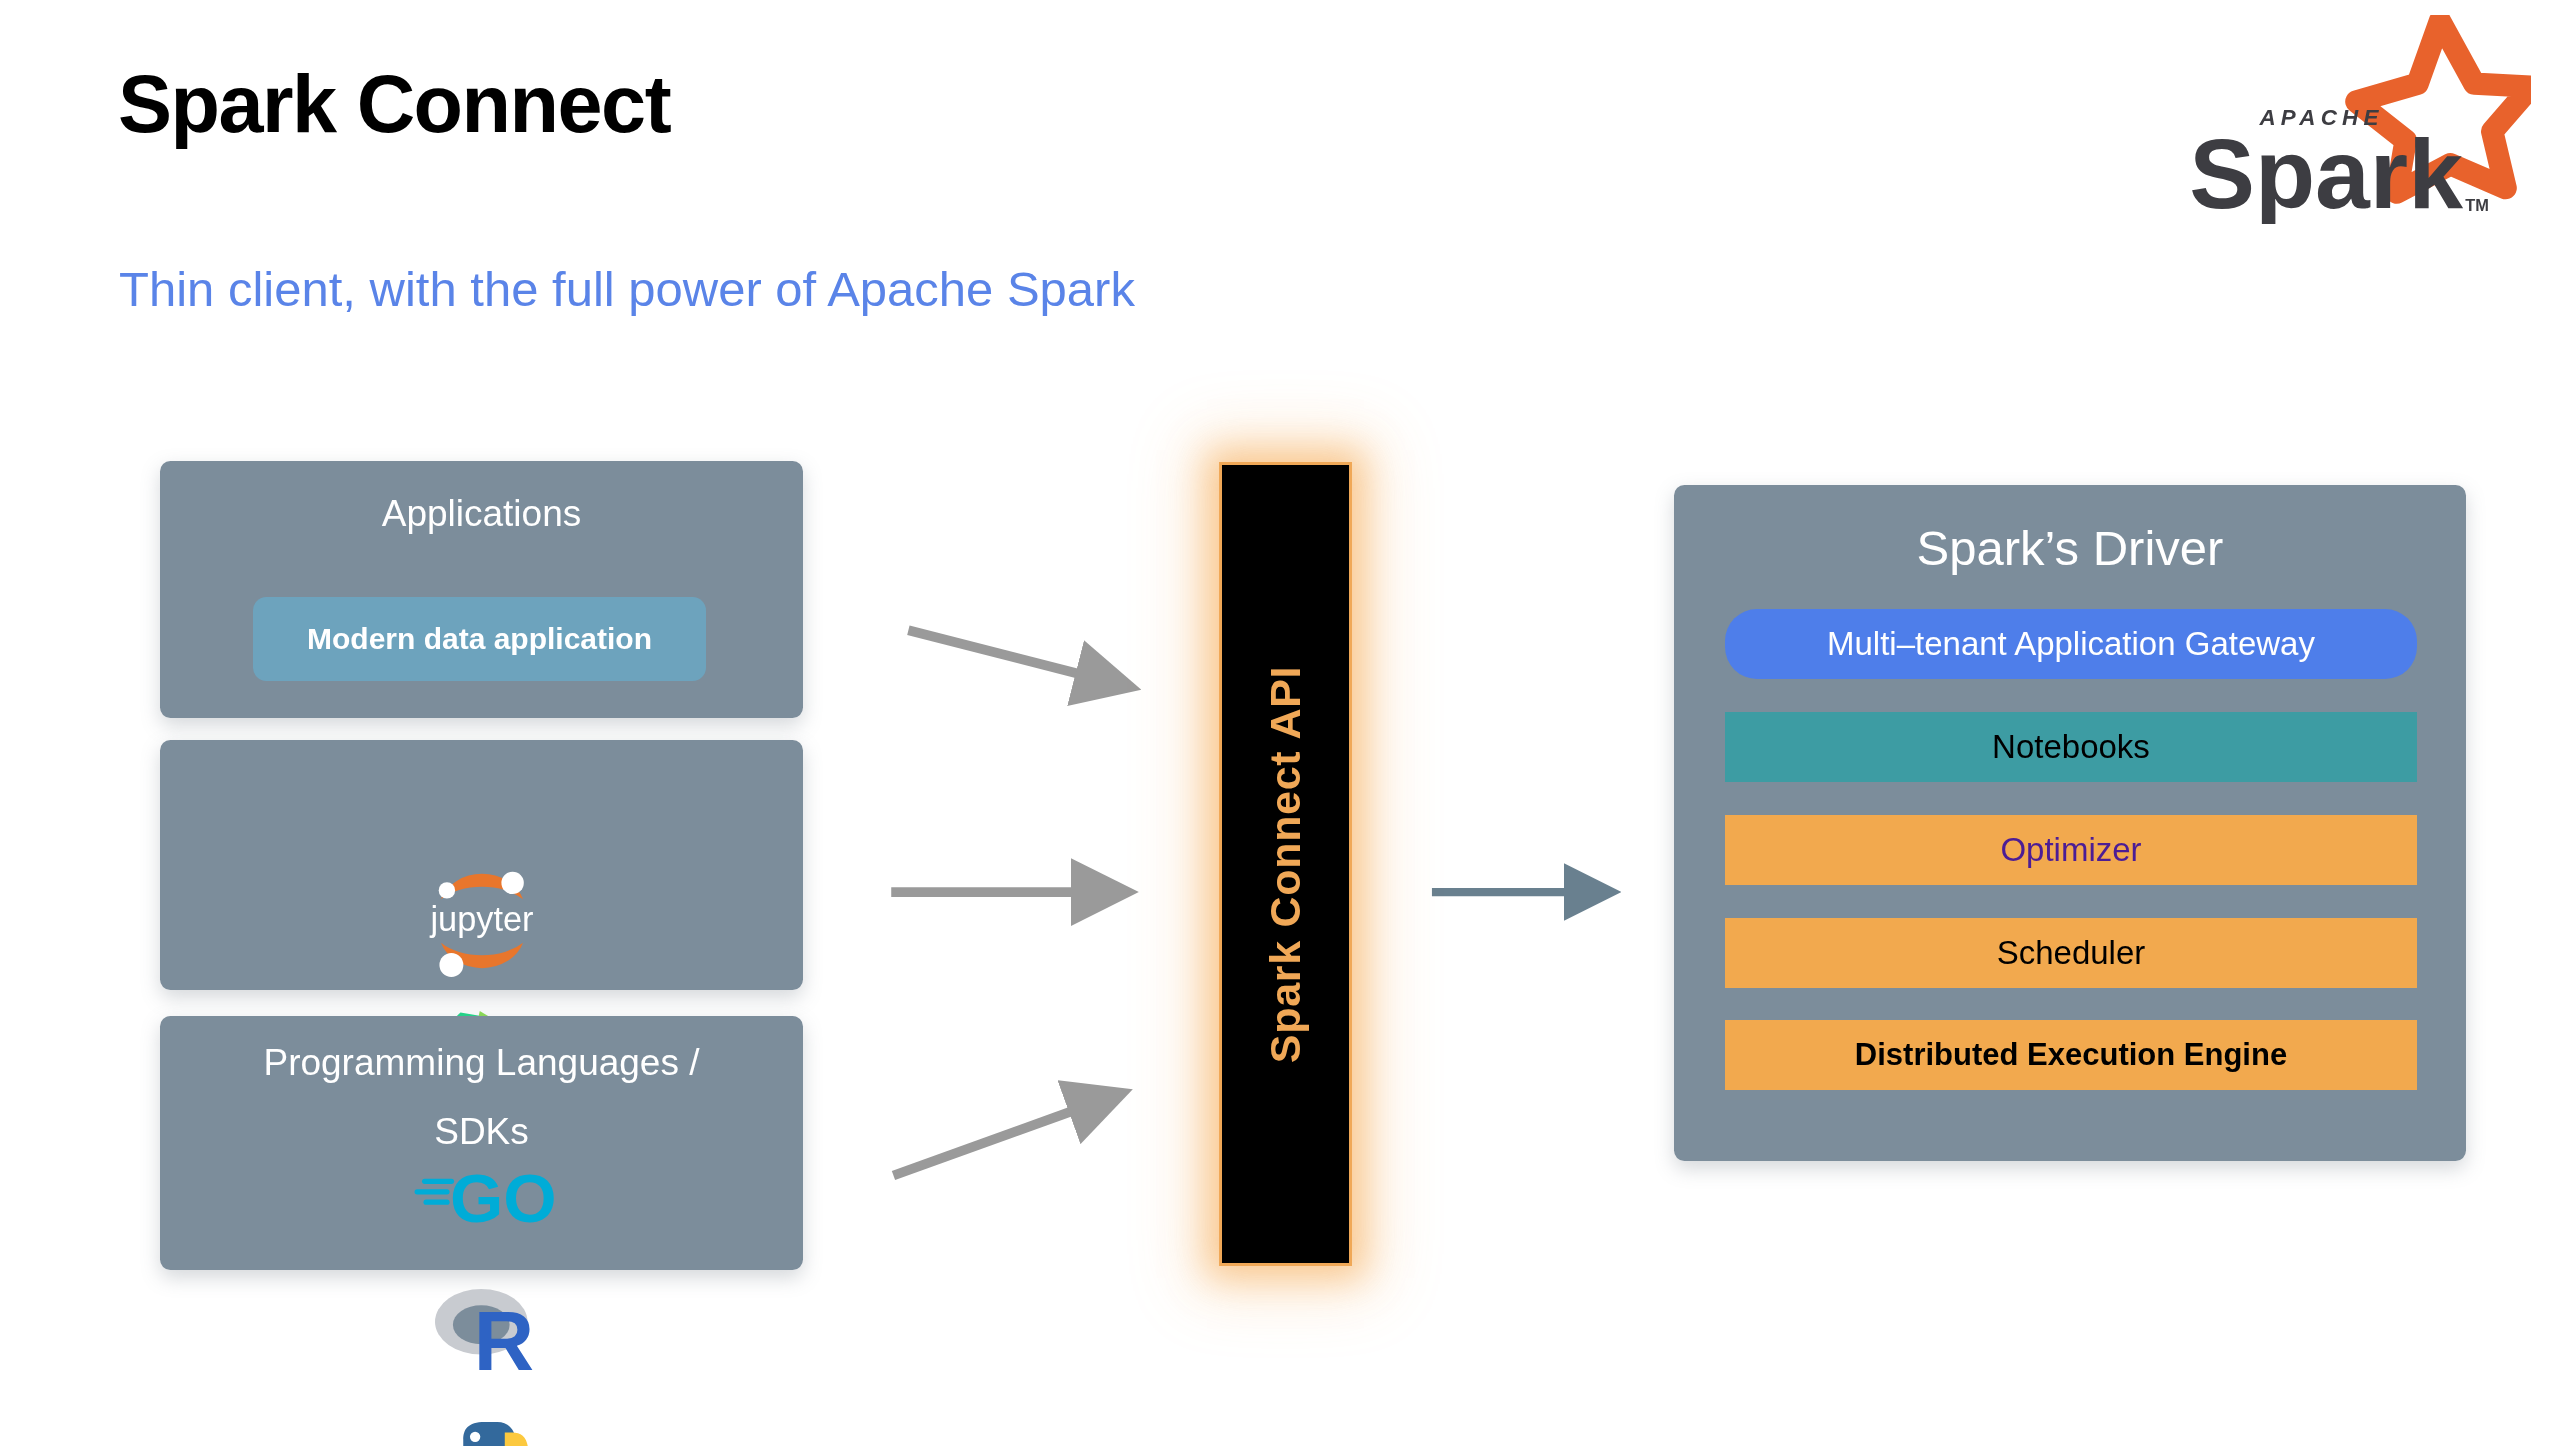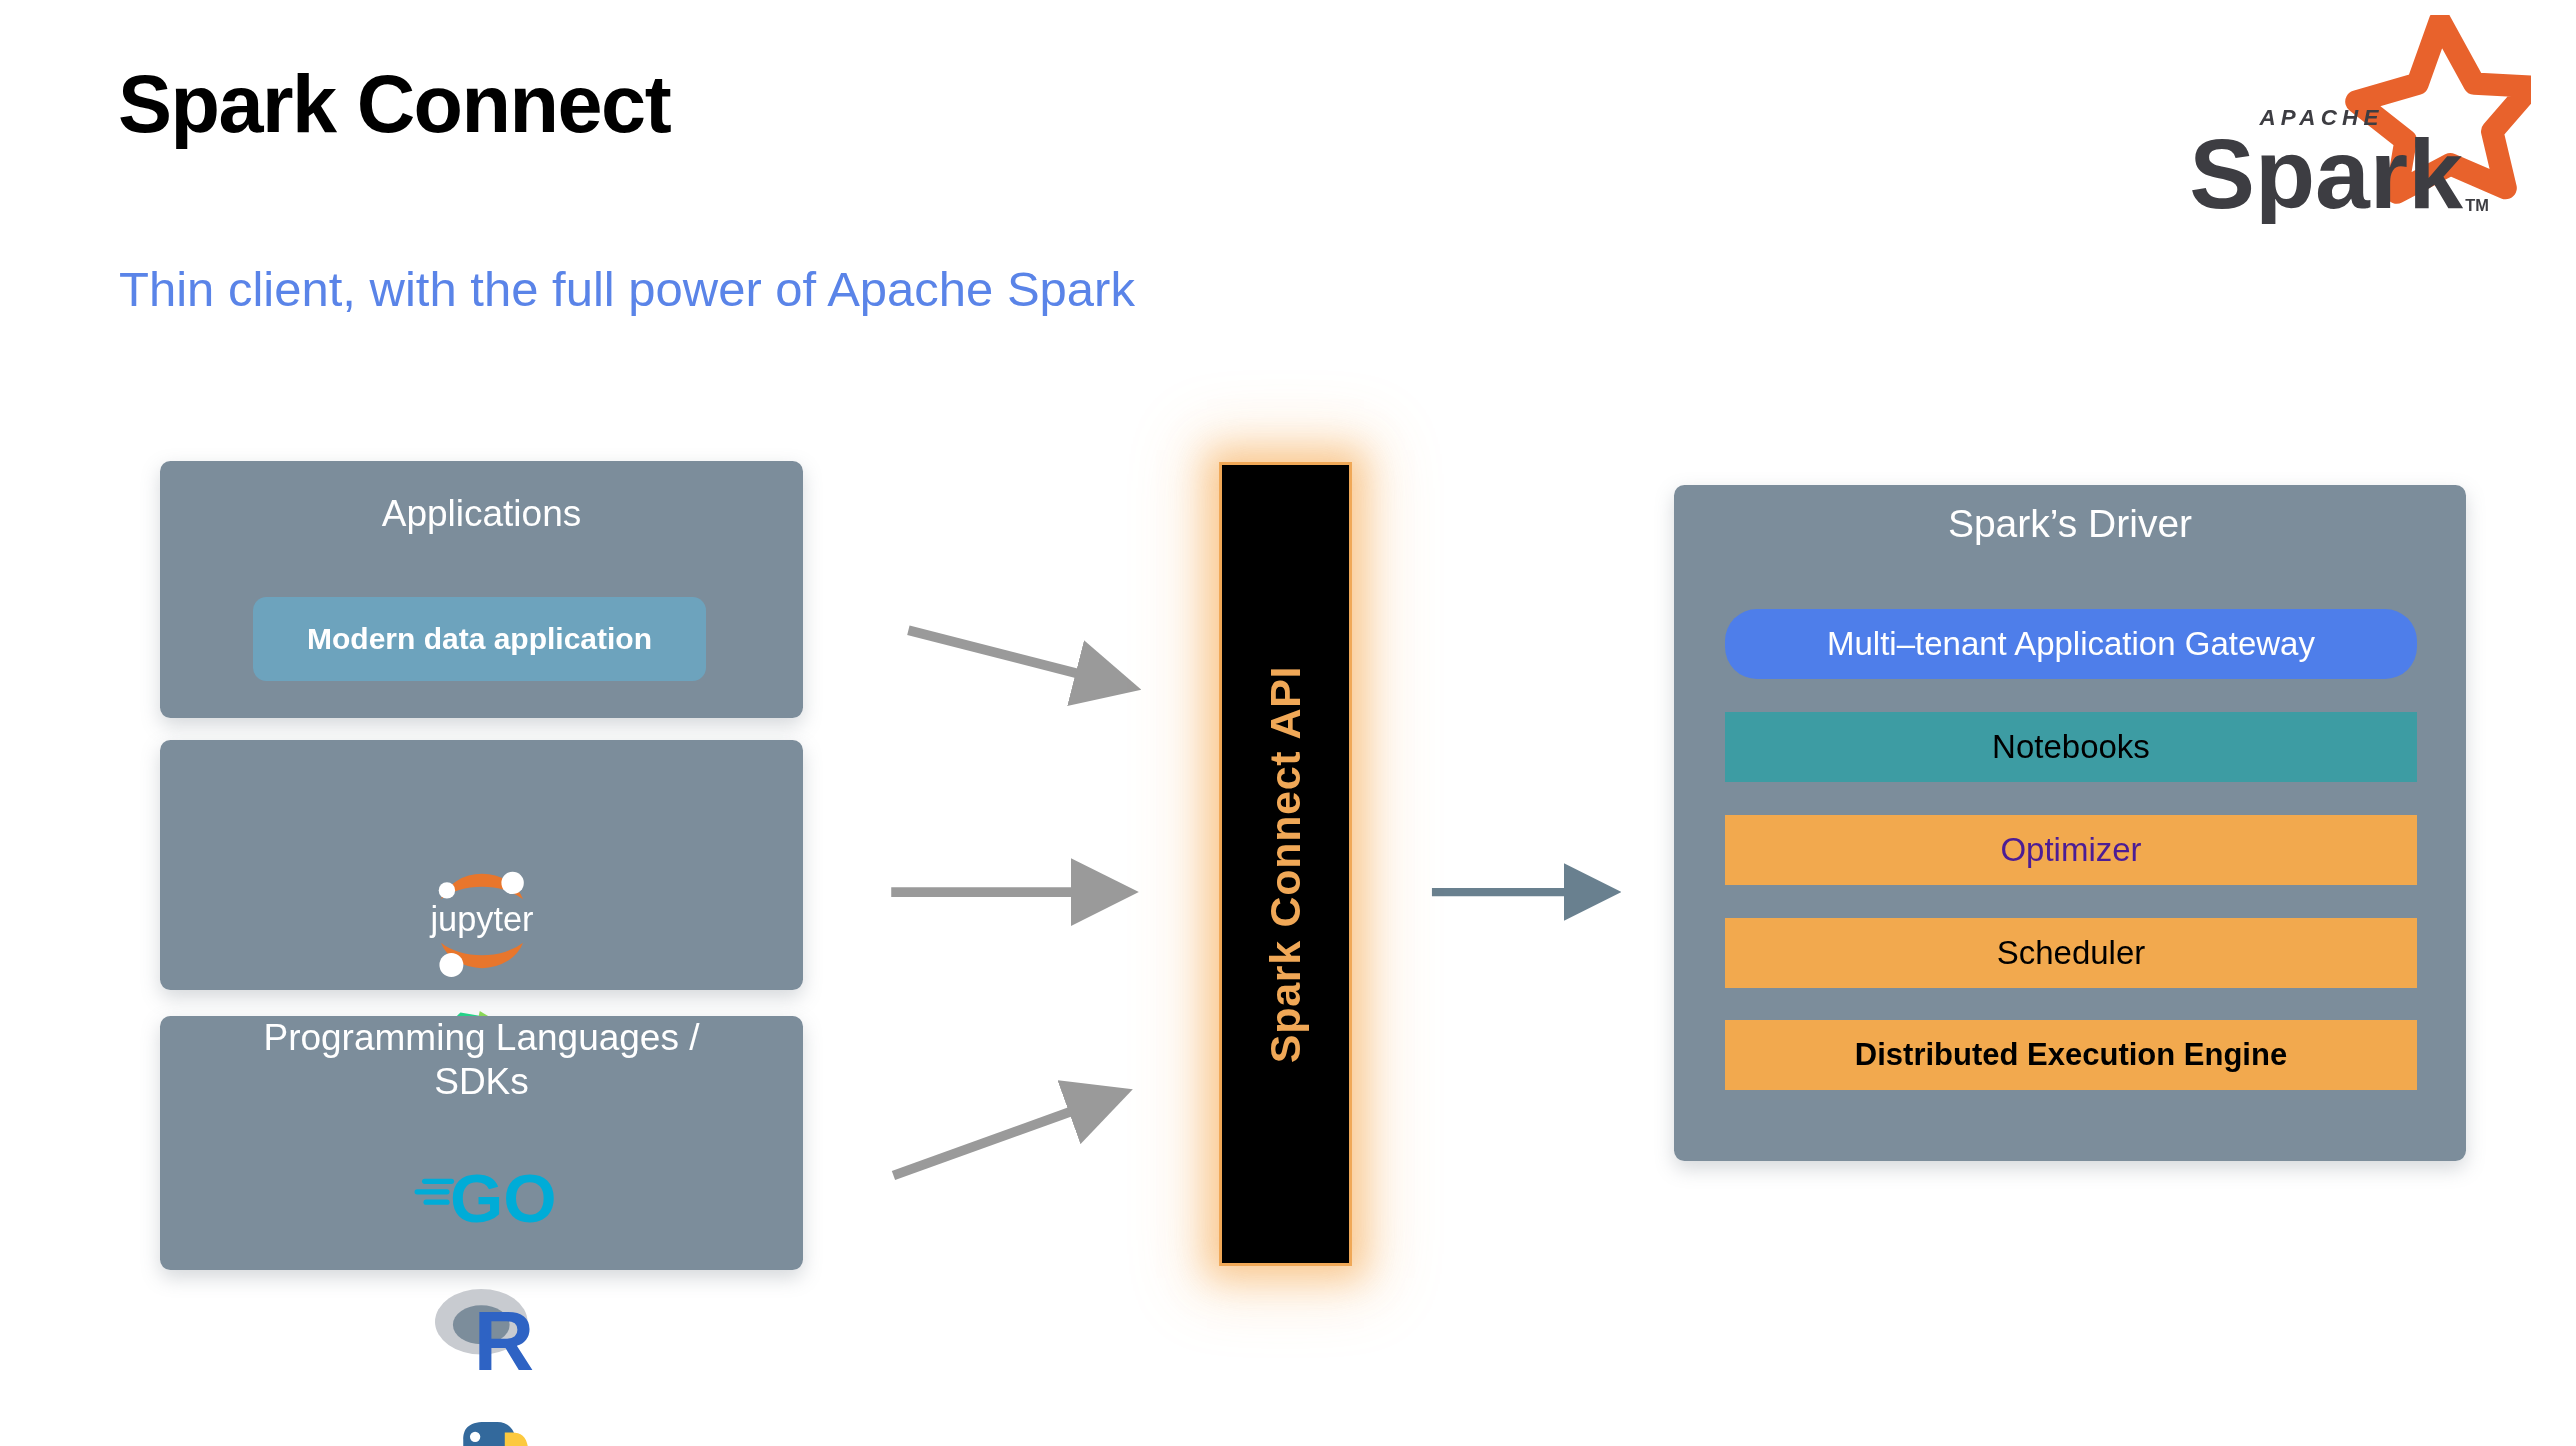--- a/index.html
+++ b/index.html
@@ -38,21 +38,21 @@
     font-size:37px; line-height:1.18;
   }
 
   
   #panel-applications { left:160px; top:461px;  width:643px; height:257px; }
   #panel-ides         { left:160px; top:740px;  width:643px; height:250px; }
   #panel-languages    { left:160px; top:1016px; width:643px; height:254px; }
 
   #panel-applications .panel-title { margin-top:31px; }
   #panel-ides         .panel-title { margin-top:31px; }
-  #panel-languages    .panel-title { }
+  #panel-languages    .panel-title { margin-top:25px; }
 
   #modern-data-app {
     position:absolute; left:93px; top:136px; width:453px; height:84px;
     background:#6da3bd; border-radius:13.4px;
     display:flex; align-items:center; justify-content:center;
     color:#ffffff; font-size:30px; font-weight:700;
   }
 
   .logo-row {
     position:absolute; left:0; right:0;
@@ -72,21 +72,21 @@
   }
   #spark-connect-api-label {
     color:#f0a857; font-size:43px; font-weight:700;
     white-space:nowrap;
     transform:rotate(-90deg);
     letter-spacing:0.7px;
   }
 
   
   #panel-driver { left:1674px; top:485px; width:792px; height:676px; }
-  #panel-driver .panel-title { margin-top:16px; font-size:39px; }
+  #panel-driver .panel-title { margin-top:35px; font-size:49px; }
 
   .driver-stage {
     position:absolute; left:51px; width:692px; height:70px;
     display:flex; align-items:center; justify-content:center;
     font-size:33px; font-weight:400; white-space:nowrap;
   }
   #stage-gateway   { top:124px; background:#4e7eea; color:#ffffff;border-radius:32px; }
   #stage-analyzer  { top:227px; background:#3d9ca3; color:#000000; }
   #stage-optimizer { top:330px; background:#f2a94e; color:#4c1d95; }
   #stage-scheduler { top:433px; background:#f2a94e; color:#000000; }

